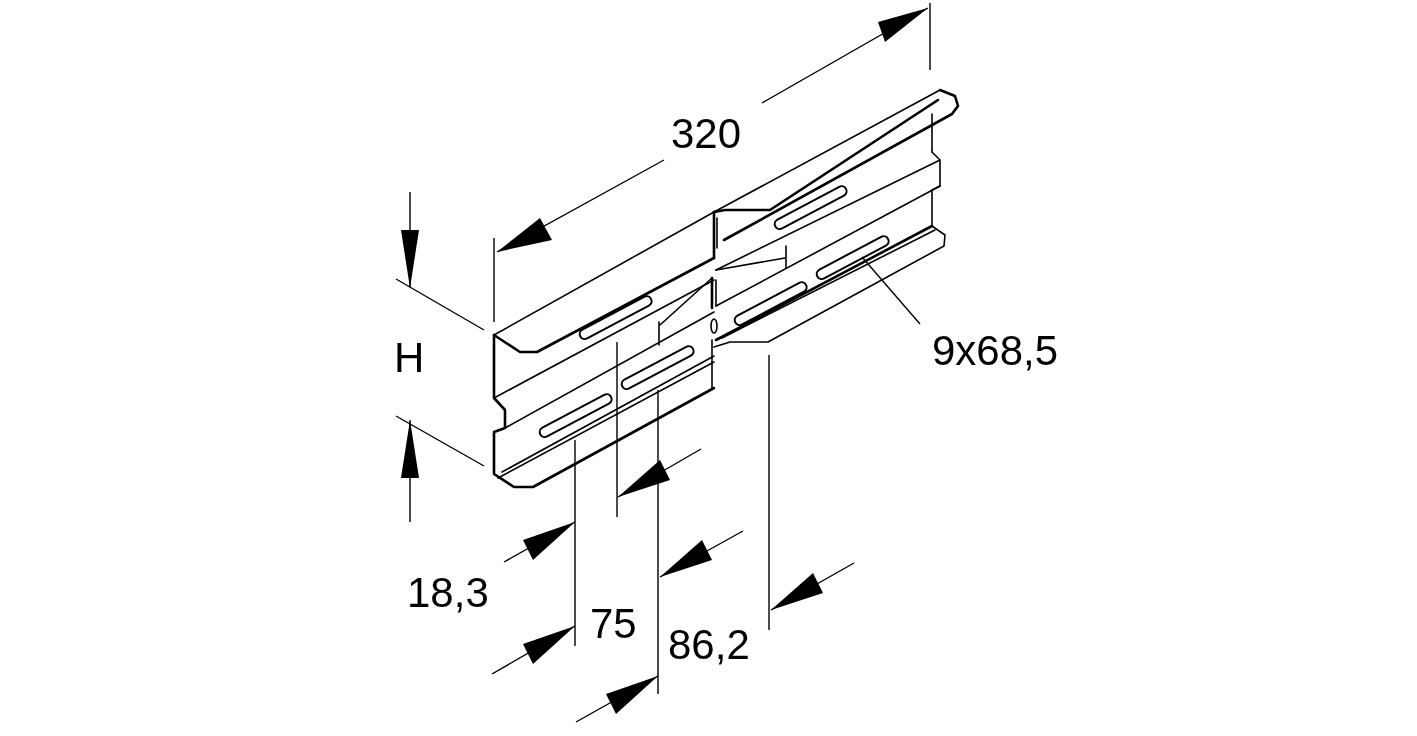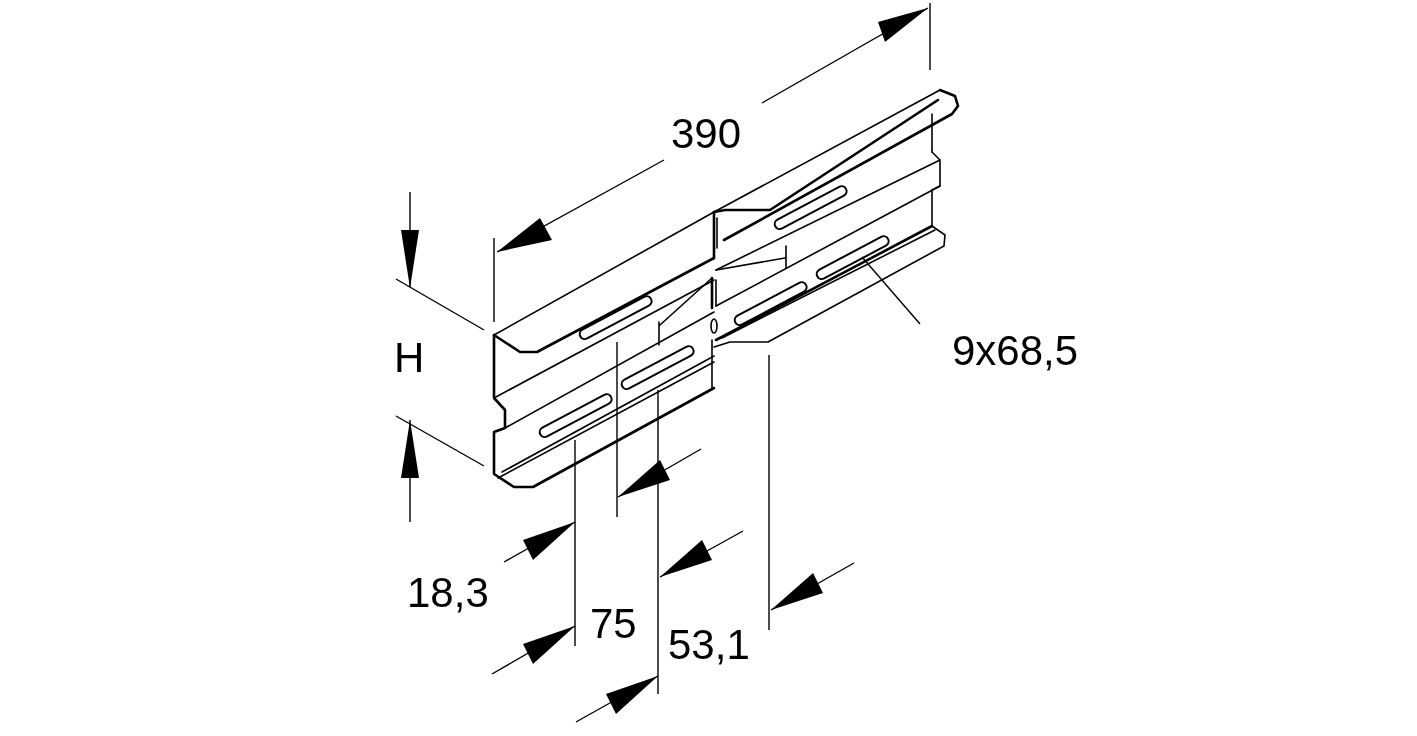--- a/index.html
+++ b/index.html
@@ -113,18 +113,18 @@
     <line class="dim" x1="769" y1="355" x2="769" y2="630"></line>
     <line class="dim" x1="771" y1="610" x2="854" y2="563"></line>
     <polygon class="arrow" points="771,610 813,573 823,593"></polygon>
   </g>
 
   <g>
     <line class="dim" x1="862" y1="257" x2="920" y2="324"></line>
   </g>
 </svg>
 
-<div class="label" style="left:671px; top:113px;">390</div>
+<div class="label" style="left:671px; top:113px;">320</div>
 <div class="label" style="left:394px; top:337px;">H</div>
-<div class="label" style="left:932px; top:330px;margin-left:20px;">9x68,5</div>
+<div class="label" style="left:932px; top:330px;">9x68,5</div>
 <div class="label" style="left:407px; top:572px;">18,3</div>
 <div class="label" style="left:590px; top:603px;">75</div>
-<div class="label" style="left:668px; top:624px;">53,1</div>
+<div class="label" style="left:668px; top:624px;">86,2</div>
 
 </body></html>

